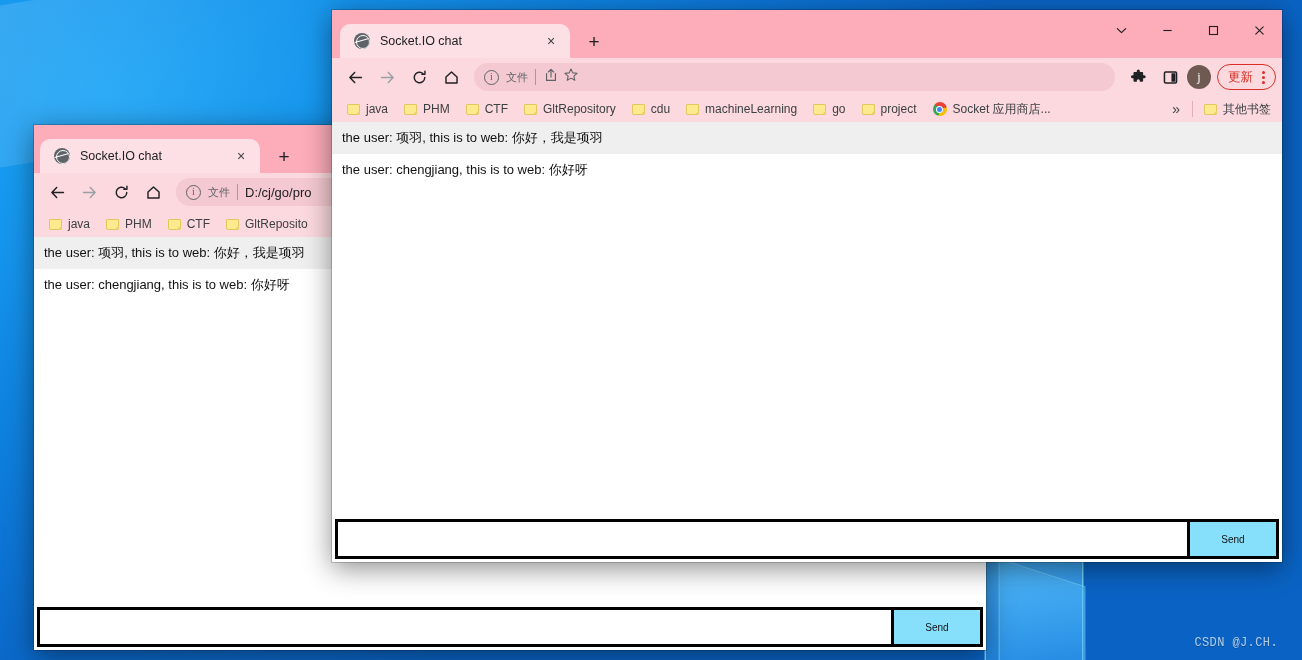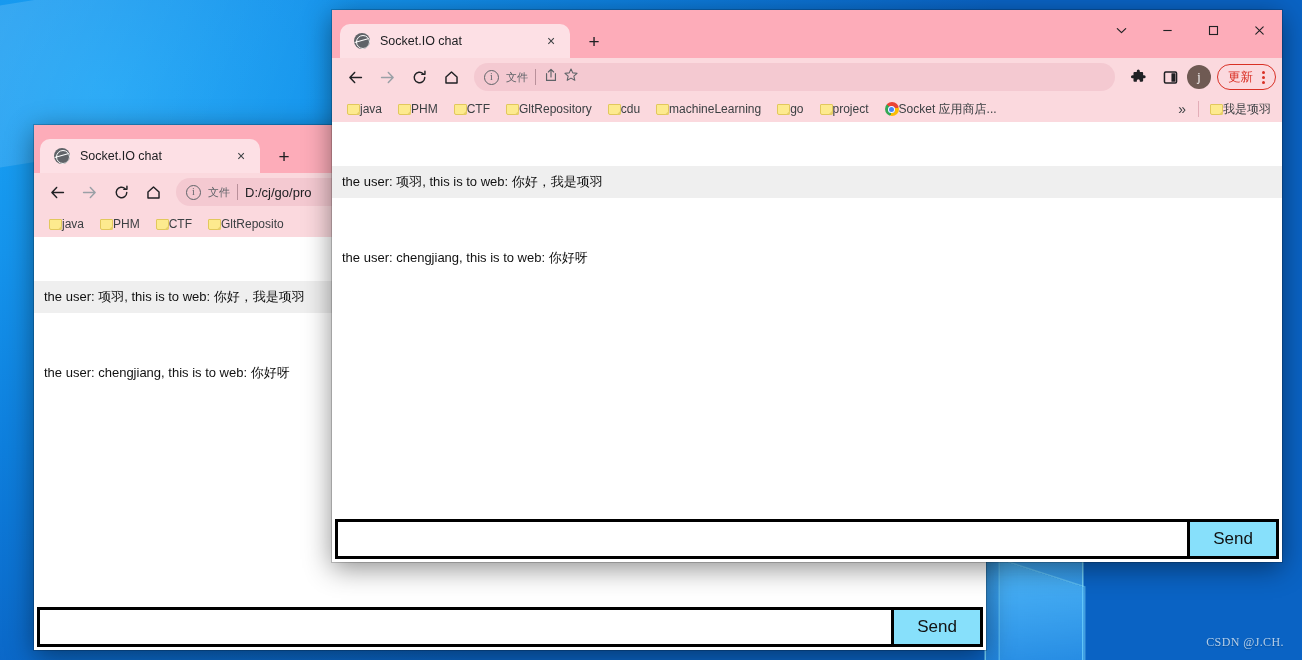--- a/index.html
+++ b/index.html
@@ -27,25 +27,25 @@
   }
   #pane-a { left: 986px; top: 492px; width: 96px; height: 168px; transform: skewY(8deg); }
   #pane-b { left: 1000px; top: 560px; width: 84px; height: 110px; transform: skewY(18deg); opacity:.55; }
   .sky-streak {
     position: absolute; left: -40px; top: -30px; width: 540px; height: 160px;
     background: linear-gradient(120deg, rgba(255,255,255,.16), rgba(255,255,255,0) 70%);
     transform: rotate(-9deg);
     pointer-events: none;
   }
   #watermark {
-    position: absolute; right: 18px; bottom: 10px;
+    position: absolute; right: 24px; bottom: 10px;
     color: rgba(225,238,250,.78);
     font-size: 12px;
     letter-spacing: .4px;
-    font-family: Liberation Serif, serif;
+    font-family: Liberation Mono, monospace;
     text-shadow: 0 1px 1px rgba(0,0,0,.25);
   }
 
   
   .chrome-window {
     position: absolute;
     background: #ffffff;
     box-shadow: 0 6px 26px rgba(0,0,0,.45), 0 0 0 1px rgba(0,0,0,.18);
     overflow: hidden;
     display: flex;
@@ -194,21 +194,21 @@
     background: #fbd9de;
     height: 26px;
     display: flex;
     align-items: center;
     padding: 0 4px 0 8px;
     gap: 2px;
     flex: none;
     overflow: hidden;
   }
   .bm {
-    display: flex; align-items: center; 
+    display: flex; align-items: center; gap: 6px;
     padding: 0 7px; height: 22px; border-radius: 4px;
     flex: none;
   }
   .bm-label { font-size: 12px; color: #3c4043; white-space: nowrap; }
   .folder-ico {
     width: 13px; height: 11px; flex: none; position: relative;
     background: #fdea8e;
     border: 1px solid #e2c85c;
     border-radius: 1px 1px 2px 2px;
   }
@@ -248,21 +248,20 @@
     flex: 1;
     list-style: none;
     overflow: hidden;
   }
   .messages li {
     padding: 7px 10px;
     font-size: 13px;
     color: #111;
     background: #ffffff;
     white-space: nowrap;
-    margin-top: 44px;
   }
   .messages li.alt { background: #efefef; }
   .composer {
     flex: none;
     display: flex;
     align-items: stretch;
     padding: 3px;
     background: #000000;
     margin: 0 3px 3px 3px;
     height: 40px;
@@ -276,21 +275,21 @@
     padding: 0 6px;
     font-family: "Liberation Sans", sans-serif;
     min-width: 0;
   }
   .composer-send {
     flex: none;
     width: 86px;
     margin-left: 3px;
     background: #87e0fb;
     border: none;
-    font-size: 17px;
+    font-size: 10px;
     color: #111;
     font-family: "Liberation Sans", sans-serif;
     cursor: pointer;
   }
 
   
   #bg-window {
     left: 34px; top: 125px;
     width: 952px; height: 525px;
   }
@@ -513,21 +512,21 @@
       </div>
       <div class="bm">
         <span class="chrome-store-ico"></span>
         <span class="bm-label">Socket 应用商店...</span>
       </div>
       <div class="bm-right">
         <span class="bm-overflow">»</span>
         <span class="bm-divider"></span>
         <div class="bm">
           <span class="folder-ico"></span>
-          <span class="bm-label">我是项羽</span>
+          <span class="bm-label">其他书签</span>
         </div>
       </div>
     </div>
 
     <div class="page">
       <ul class="messages">
         <li class="alt">the user: 项羽, this is to web: 你好，我是项羽</li>
         <li>the user: chengjiang, this is to web: 你好呀</li>
       </ul>
       <div class="composer">

